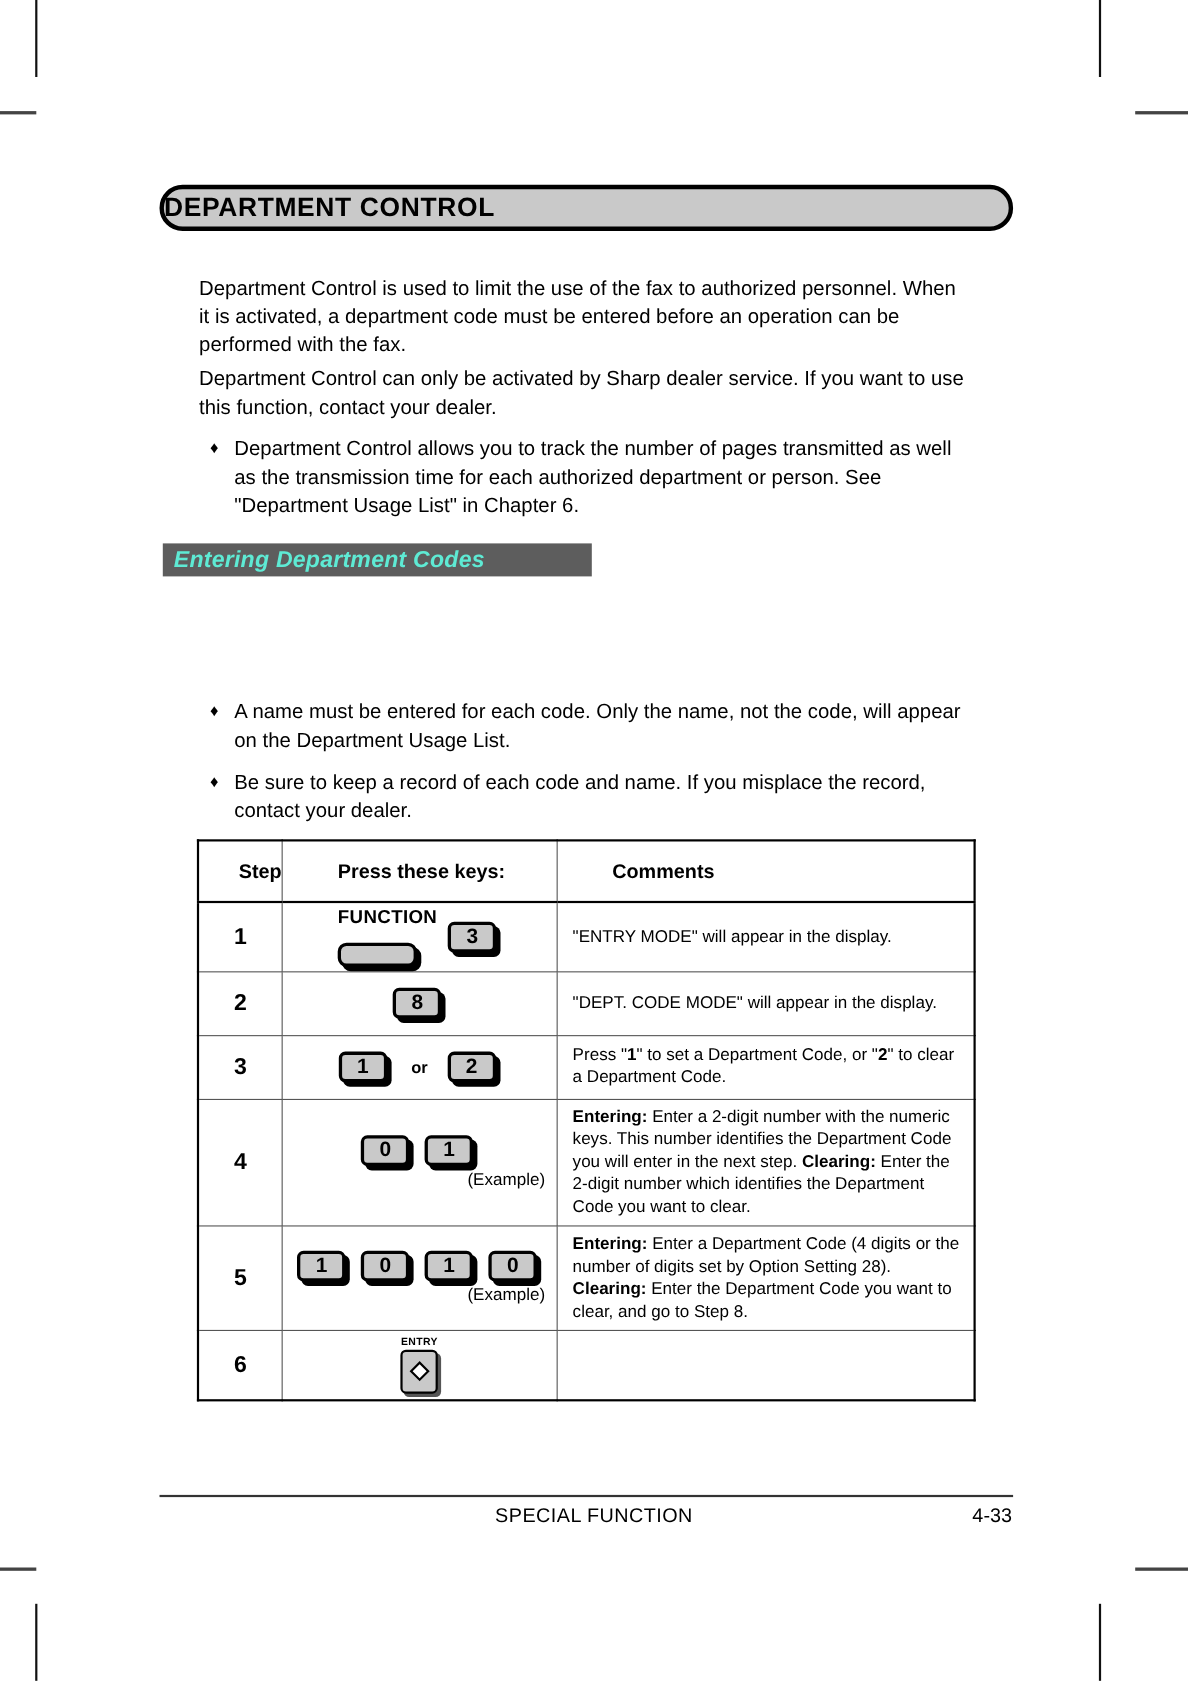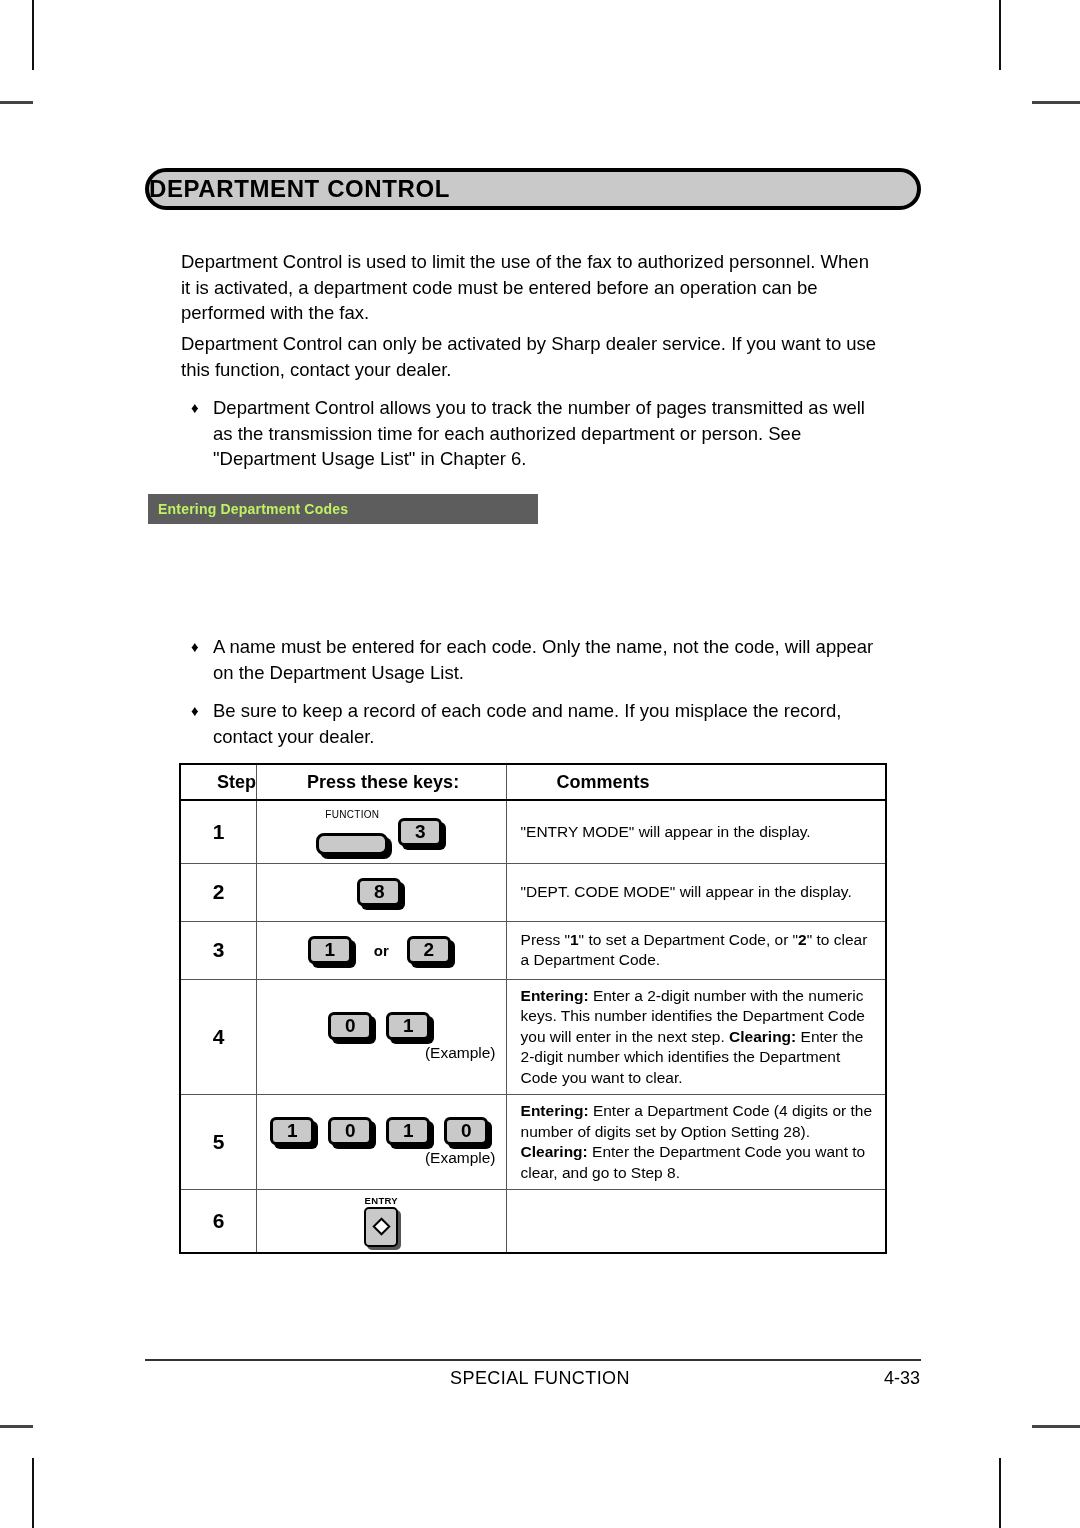--- a/index.html
+++ b/index.html
@@ -72,21 +72,21 @@
   .bullet .btxt{display:block;margin-left:22px;}
 
   .b1{left:191px;top:395px;width:690px;}
 
   
   .secbar{
     position:absolute;left:148px;top:494px;width:390px;height:30px;
     background:#5d5d5d;display:flex;align-items:center;
   }
   .secbar span{
-    color:#bef264;font-size:14px;font-weight:bold;margin-left:10px;letter-spacing:.2px;
+    color:#5eead4;font-size:21px;font-weight:bold;margin-left:10px;letter-spacing:.2px;font-style:italic;
   }
 
   .p3{left:181px;top:554px;width:702px;}
   .b2{left:191px;top:634px;width:690px;}
   .b3{left:191px;top:698px;width:690px;}
 
   
   .ptable{
     position:absolute;left:179px;top:763px;width:708px;
     border-collapse:collapse;
@@ -94,21 +94,21 @@
     background:#fff;
   }
   .ptable td,.ptable th{
     border:1px solid #555;
     padding:0;
     vertical-align:middle;
     box-sizing:border-box;
   }
   .ptable thead th{
     border-bottom:2px solid #000;
-    height:36px;
+    height:56px;
     padding-left:36px;
   }
   .col-step{width:74px;}
   .col-keys{width:250px;}
   .col-comments{width:384px;}
 
   .th-txt{font-size:18px;font-weight:bold;text-align:left;padding-left:14px;}
   .th-step{text-align:center;padding-left:0;}
 
   .step-num{
@@ -137,21 +137,21 @@
     text-align:center;
     line-height:22px;
     font-size:19px;font-weight:bold;
     box-shadow:4px 4px 0 0 #000;
     margin-right:4px;
   }
   .or-lbl{font-size:15px;font-weight:bold;margin:0 8px;}
 
   .fnkey-wrap{position:relative;display:inline-block;text-align:center;}
   .fnkey-lbl{
-    display:block;font-size:10px;font-weight:normal;letter-spacing:.3px;
+    display:block;font-size:17px;font-weight:bold;letter-spacing:.3px;
     margin-bottom:13px;
   }
   .fnkey{
     display:block;width:72px;height:22px;
     background:#c9c9c9;border:3px solid #000;border-radius:8px;
     box-sizing:border-box;
     box-shadow:4px 4px 0 0 #000;
   }
 
   .startkey-wrap{position:relative;display:inline-block;text-align:center;}

